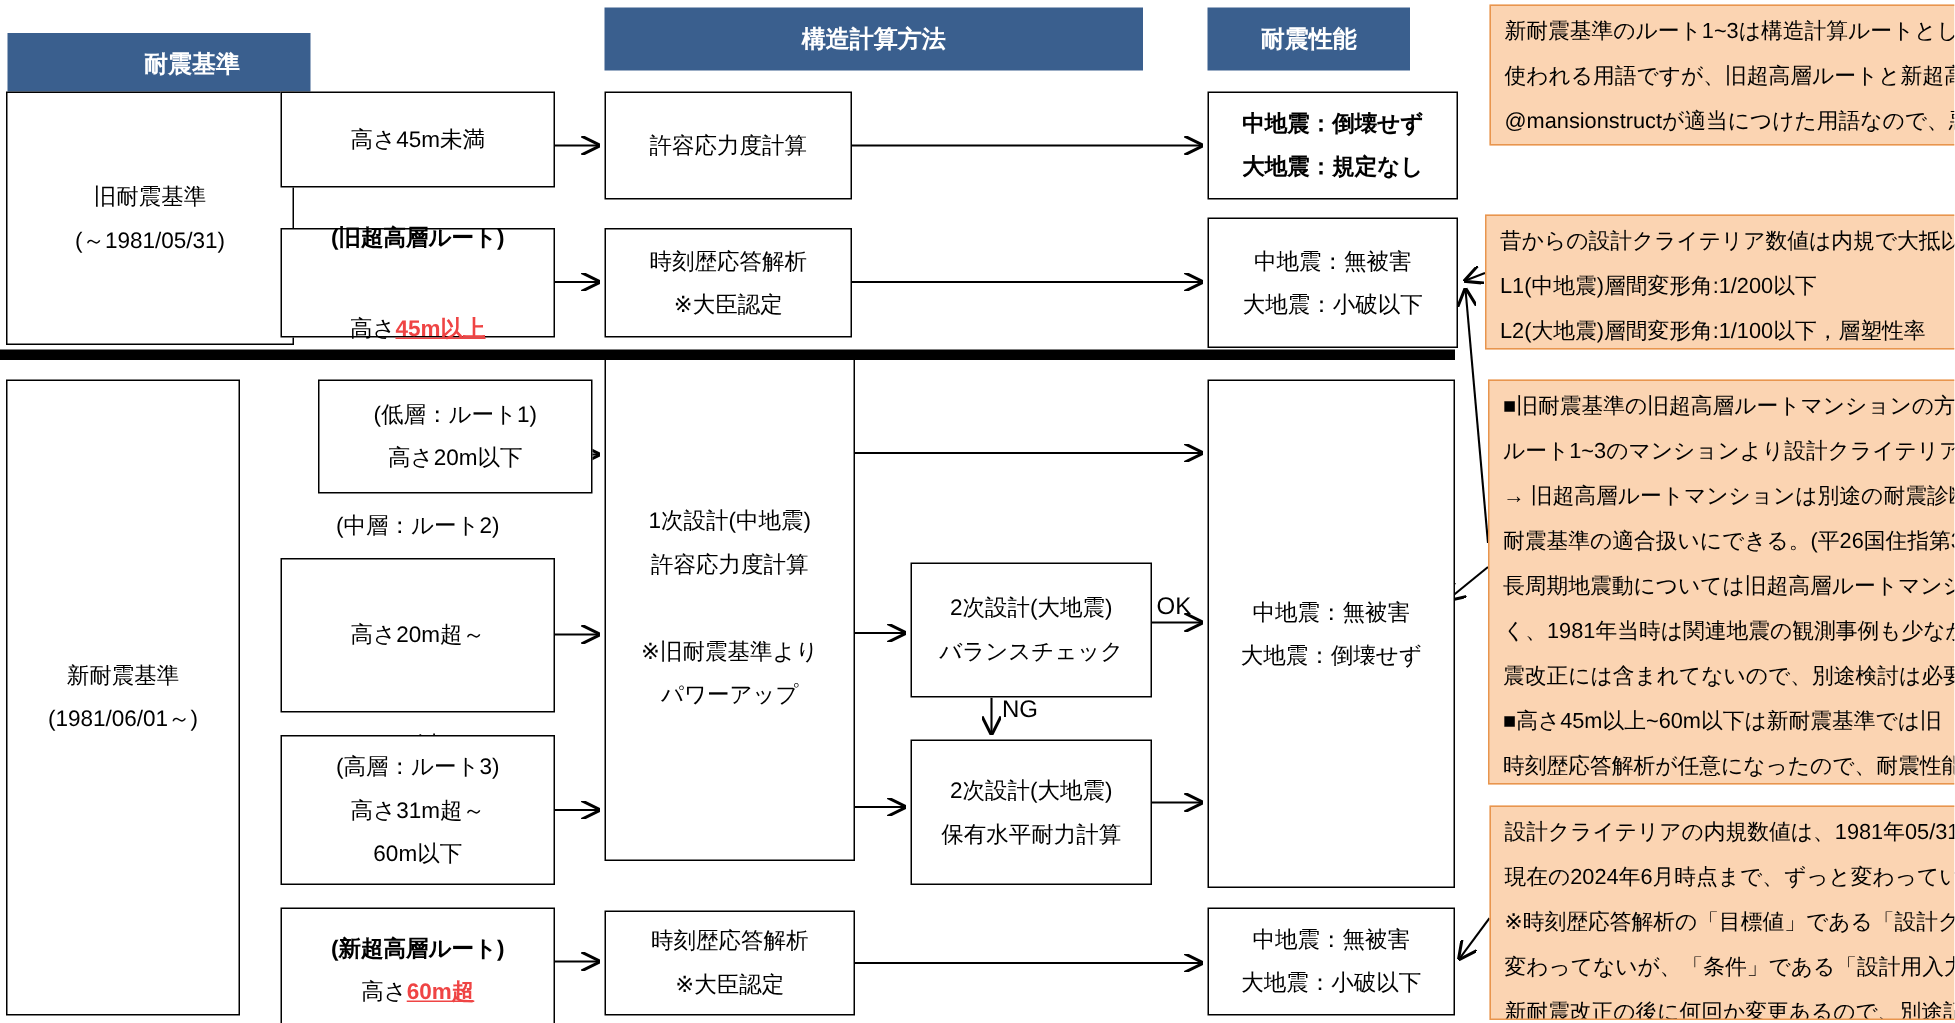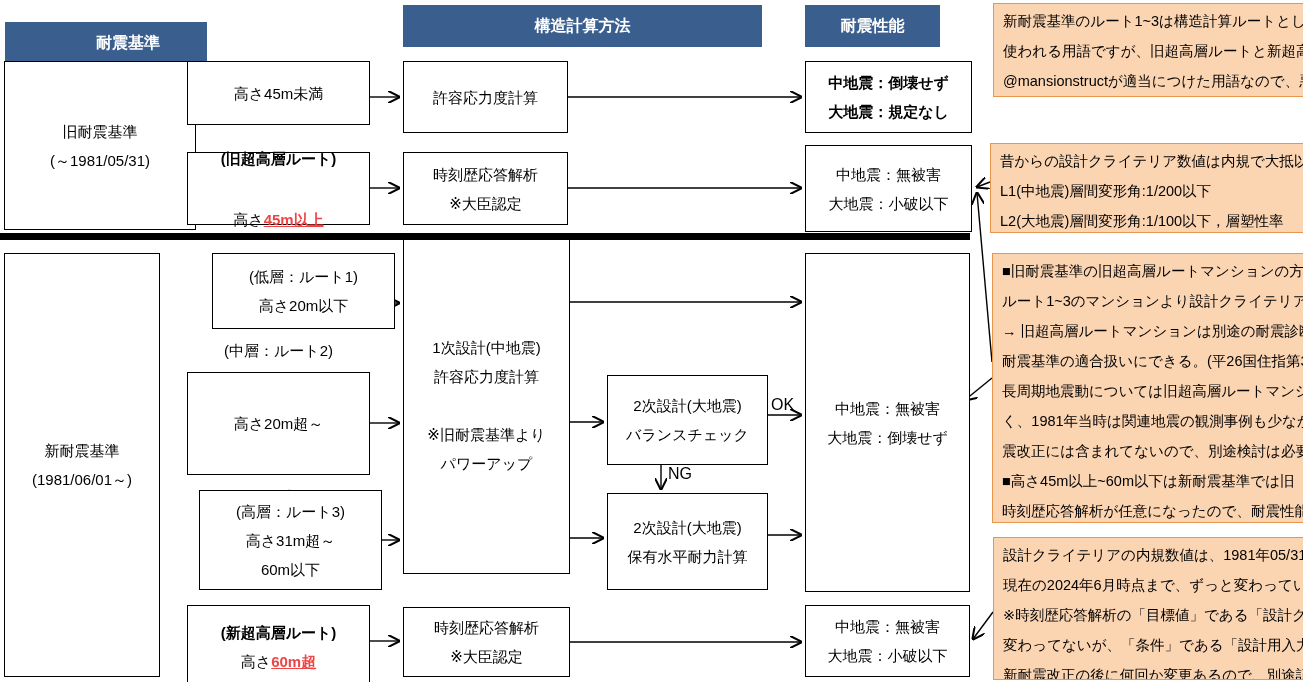--- a/index.html
+++ b/index.html
@@ -107,21 +107,21 @@
   </div>
   <div class="abs flow-box" style="left:170px;top:253px;width:183px;height:76px;margin-left:42px;">
     <div class="ln">(低層：ルート1)</div>
     <div class="ln">高さ20m以下</div>
   </div>
   <div class="abs flow-box" style="left:187px;top:372px;width:183px;height:103px;gap:44px;">
     <div class="ln">(中層：ルート2)</div>
     <div class="ln">高さ20m超～</div>
     <div class="ln">31m以下</div>
   </div>
-  <div class="abs flow-box" style="left:199px;top:490px;width:183px;height:100px;">
+  <div class="abs flow-box" style="left:187px;top:490px;width:183px;height:100px;">
     <div class="ln">(高層：ルート3)</div>
     <div class="ln">高さ31m超～</div>
     <div class="ln">60m以下</div>
   </div>
   <div class="abs flow-box" style="left:187px;top:605px;width:183px;height:84px;">
     <div class="ln b">(新超高層ルート)</div>
     <div class="ln"><span>高さ</span><span class="red">60m超</span></div>
   </div>
   <div class="abs flow-box" style="left:403px;top:236px;width:167px;height:338px;">
     <div class="ln">1次設計(中地震)</div>

